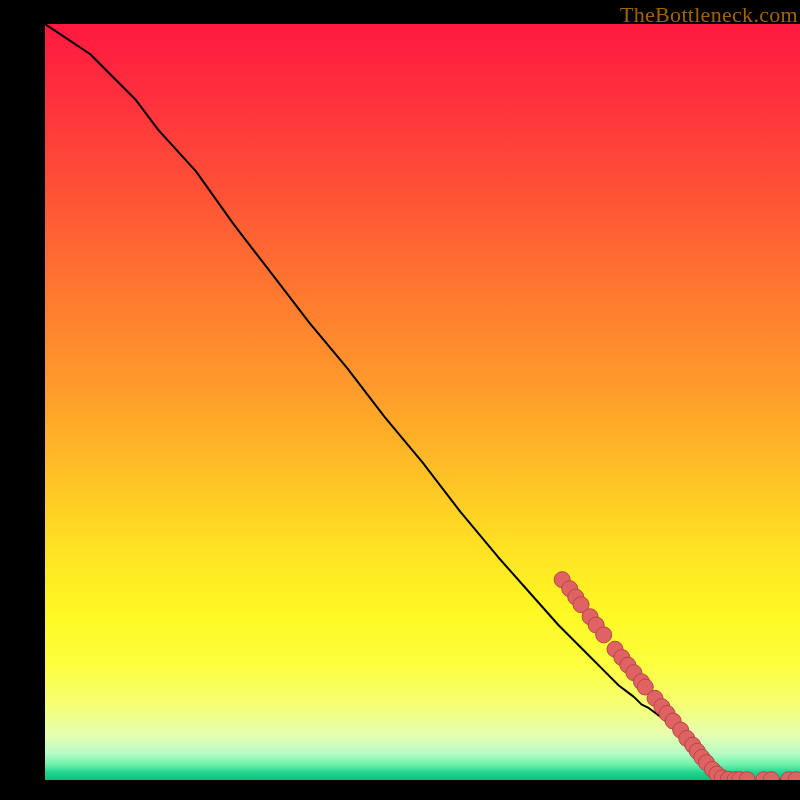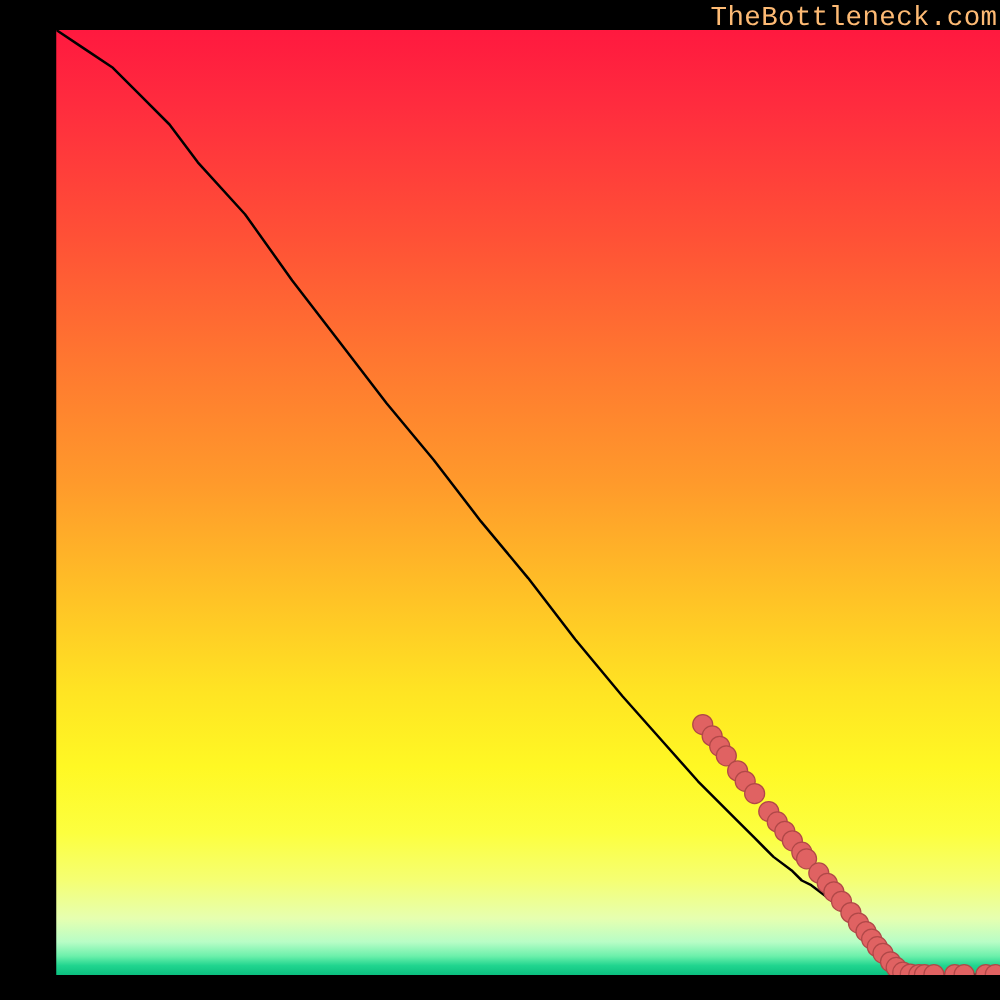--- a/index.html
+++ b/index.html
@@ -66,22 +66,22 @@
   }
   .dot {
     fill: #e06262;
     stroke: #b04848;
     stroke-width: 1;
   }
   .watermark {
     position: absolute;
     top: 2px;
     right: 2px;
-    color: #fdba74;
-    font-family: Liberation Mono, monospace;
+    color: #a16207;
+    font-family: Liberation Serif, serif;
     font-size: 22px;
     letter-spacing: 0.3px;
     user-select: none;
   }
 </style>
 </head>
 <body>
 
 <div class="stage">
 

